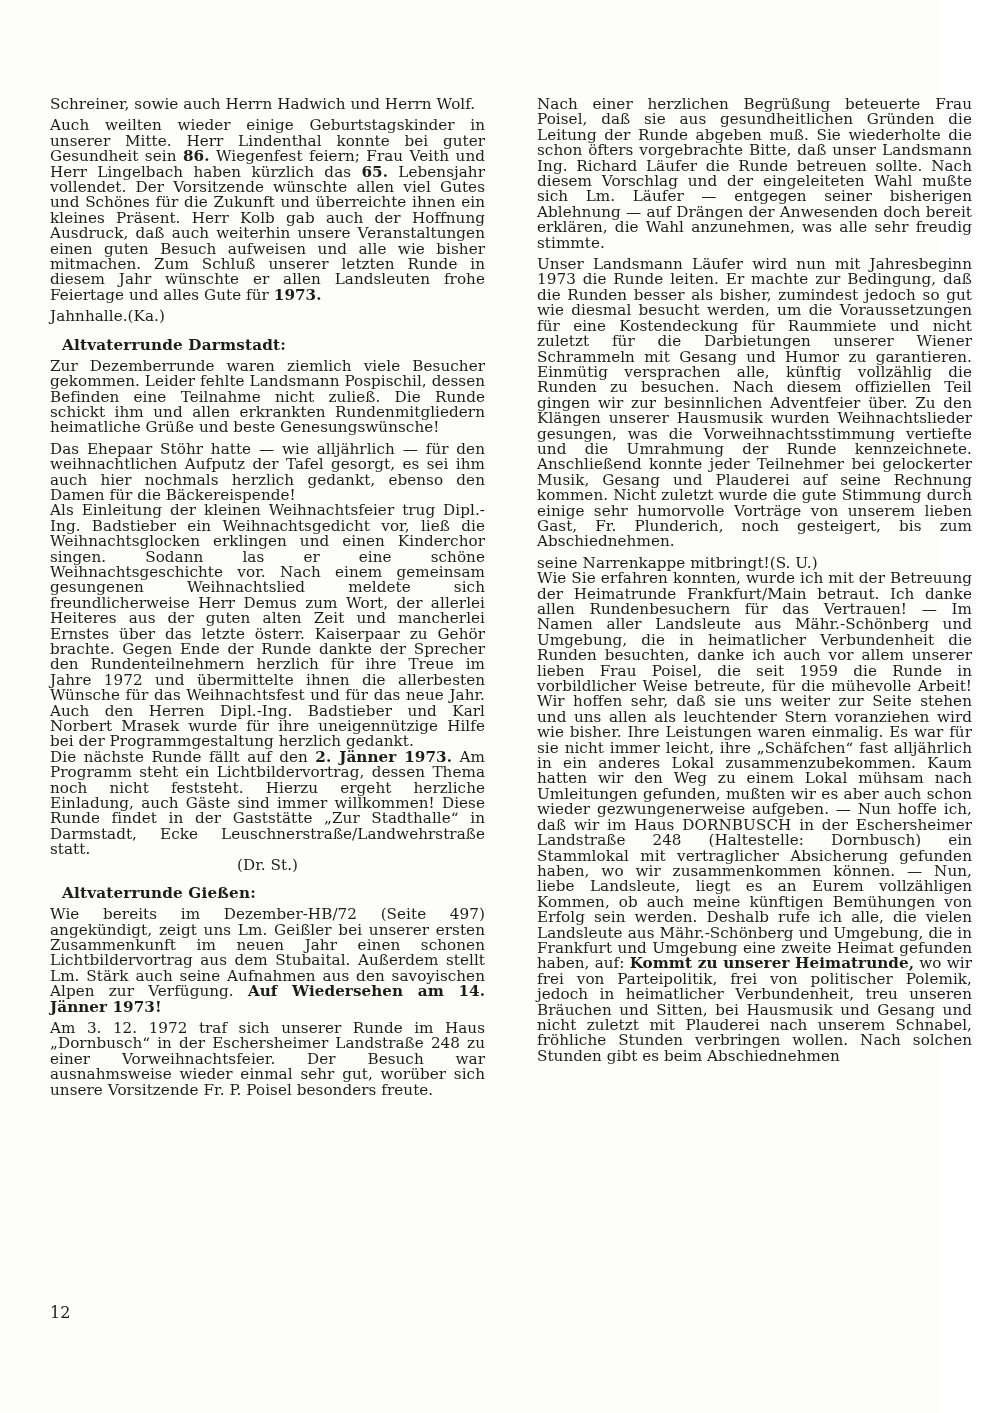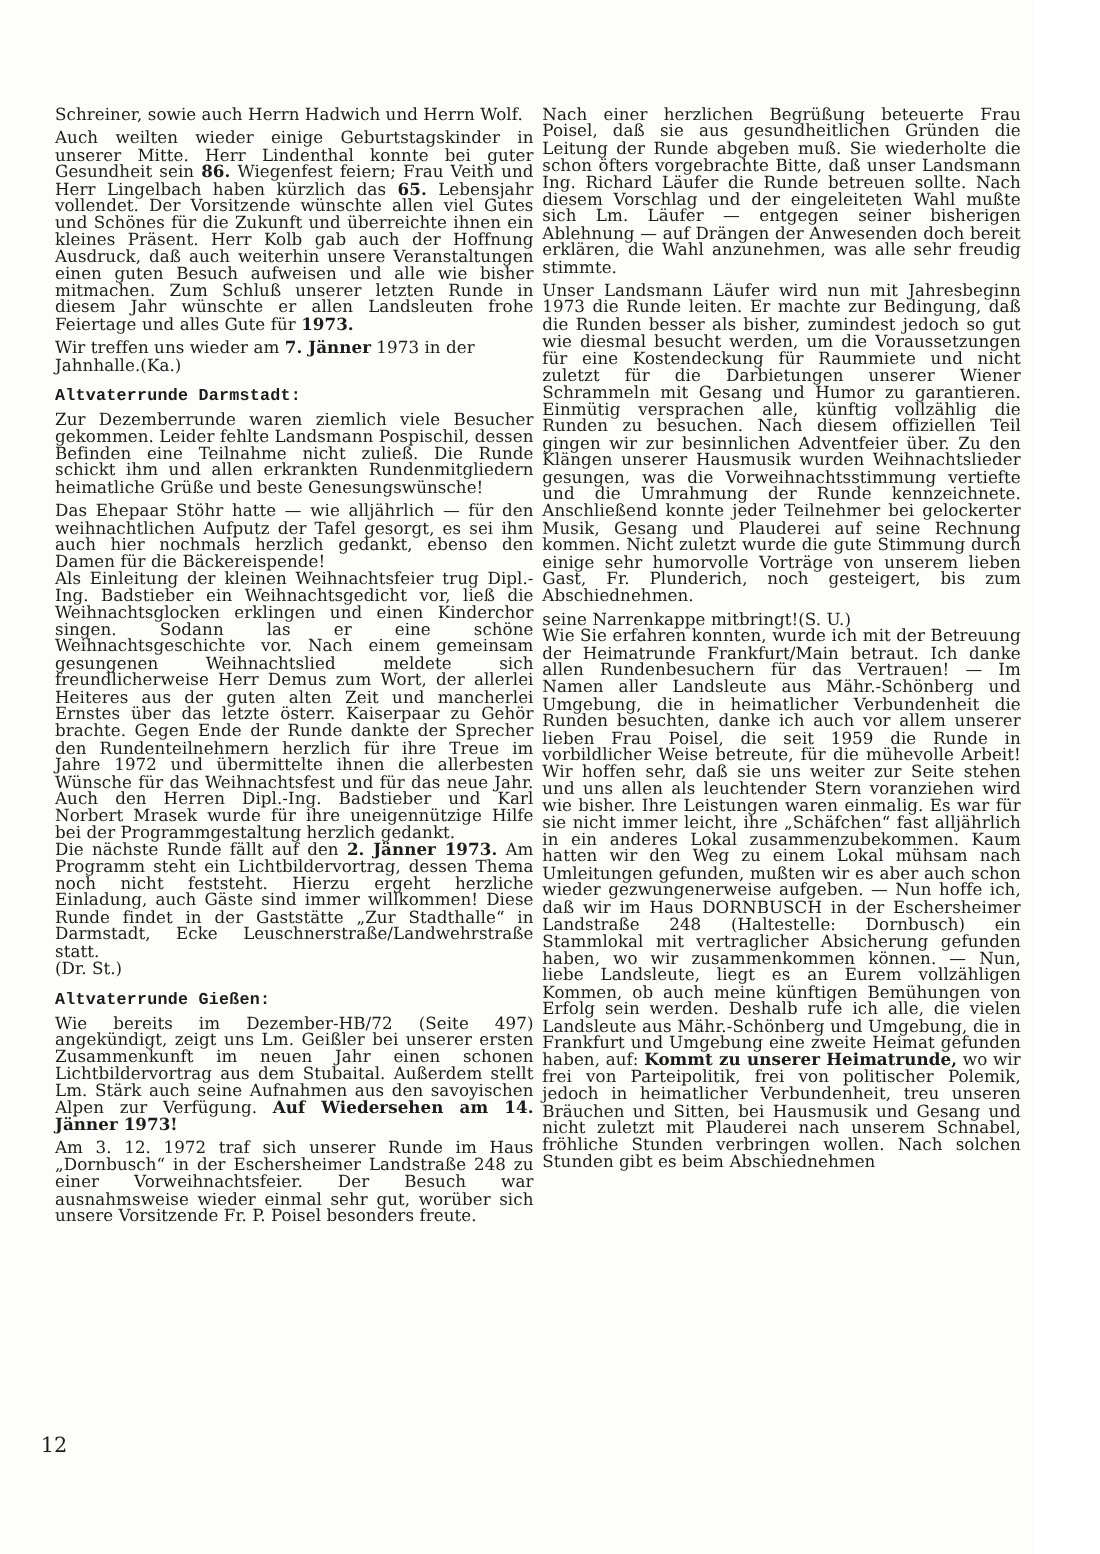--- a/index.html
+++ b/index.html
@@ -14,61 +14,58 @@
       position: absolute;
       top: 97px;
       width: 435px;
       font-size: 15.2px;
       line-height: 15.4px;
       text-align: justify;
       hyphens: manual;
       letter-spacing: 0.05px;
     }
     .col-left { left: 50px; }
-    .col-right { left: 493px; }
+    .col-right { left: 537px; }
     .col p { margin: 0 0 6px 0; }
     .col p.tight { margin-bottom: 0; }
     .col h3 {
-      font-size: 15.2px; line-height: 16px; font-weight: bold; margin: 12px 0 6px 0;
-      text-align: justify; letter-spacing: 0.2px; font-family: Liberation Mono, monospace;
+      font-size: 15.2px; line-height: 16px; font-weight: bold; margin: 12px 0 6px 12px;
+      text-align: justify; letter-spacing: 0.2px;
     }
     .col h3.first-in-flow { margin-top: 8px; }
     b { font-weight: bold; }
     .sig-row { display: flex; }
     .page-number {
-      position: absolute; left: 37px; top: 1303px;
-      font-size: 19px; font-family: "DejaVu Serif", serif; color: #1c1c1c;
+      position: absolute; left: 50px; top: 1303px;
+      font-size: 16px; font-family: "DejaVu Serif", serif; color: #1c1c1c;
     }
   </style>
 </head>
 <body>
 
 <div class="page">
 
   <div class="col col-left">
     <p>Schreiner, sowie auch Herrn Hadwich und Herrn Wolf.</p>
     <p>
       <span>Auch weilten wieder einige Geburtstagskinder in unserer Mitte. Herr Lindenthal konnte bei guter Gesundheit sein </span><b>86.</b><span> Wiegenfest feiern; Frau Veith und Herr Lingelbach haben kürzlich das </span><b>65.</b><span> Lebensjahr vollendet. Der Vorsitzende wünschte allen viel Gutes und Schönes für die Zukunft und überreichte ihnen ein kleines Präsent. Herr Kolb gab auch der Hoffnung Ausdruck, daß auch weiterhin unsere Veranstaltungen einen guten Besuch aufweisen und alle wie bisher mitmachen. Zum Schluß unserer letzten Runde in diesem Jahr wünschte er allen Landsleuten frohe Feiertage und alles Gute für </span><b>1973.</b>
-    </p>
-    <p class="tight">
-      <span>Wir treffen uns wieder am </span><b>7. Jänner</b><span> 1973 in der</span>
     </p>
     <div class="sig-row">
       <span>Jahnhalle.</span>
       <span>(Ka.)</span>
     </div>
 
     <h3>Altvaterrunde Darmstadt:</h3>
     <p>Zur Dezemberrunde waren ziemlich viele Besucher gekommen. Leider fehlte Landsmann Pospischil, dessen Befinden eine Teilnahme nicht zuließ. Die Runde schickt ihm und allen erkrankten Rundenmitgliedern heimatliche Grüße und beste Genesungswünsche!</p>
     <p class="tight">Das Ehepaar Stöhr hatte — wie alljährlich — für den weihnachtlichen Aufputz der Tafel gesorgt, es sei ihm auch hier nochmals herzlich gedankt, ebenso den Damen für die Bäckereispende!</p>
     <p class="tight">Als Einleitung der kleinen Weihnachtsfeier trug Dipl.-Ing. Badstieber ein Weihnachtsgedicht vor, ließ die Weihnachtsglocken erklingen und einen Kinderchor singen. Sodann las er eine schöne Weihnachtsgeschichte vor. Nach einem gemeinsam gesungenen Weihnachtslied meldete sich freundlicherweise Herr Demus zum Wort, der allerlei Heiteres aus der guten alten Zeit und mancherlei Ernstes über das letzte österr. Kaiserpaar zu Gehör brachte. Gegen Ende der Runde dankte der Sprecher den Rundenteilnehmern herzlich für ihre Treue im Jahre 1972 und übermittelte ihnen die allerbesten Wünsche für das Weihnachtsfest und für das neue Jahr. Auch den Herren Dipl.-Ing. Badstieber und Karl Norbert Mrasek wurde für ihre uneigennützige Hilfe bei der Programmgestaltung herzlich gedankt.</p>
     <p class="tight">
       <span>Die nächste Runde fällt auf den </span><b>2. Jänner 1973.</b><span> Am Programm steht ein Lichtbildervortrag, dessen Thema noch nicht feststeht. Hierzu ergeht herzliche Einladung, auch Gäste sind immer willkommen! Diese Runde findet in der Gaststätte „Zur Stadthalle“ in Darmstadt, Ecke Leuschnerstraße/Landwehrstraße statt.</span>
     </p>
-    <div class="sig-row" style="justify-content:flex-start;">
+    <div class="sig-row" style="justify-content:center;">
       <span>(Dr. St.)</span>
     </div>
 
     <h3>Altvaterrunde Gießen:</h3>
     <p>
       <span>Wie bereits im Dezember-HB/72 (Seite 497) angekündigt, zeigt uns Lm. Geißler bei unserer ersten Zusammenkunft im neuen Jahr einen schonen Lichtbildervortrag aus dem Stubaital. Außerdem stellt Lm. Stärk auch seine Aufnahmen aus den savoyischen Alpen zur Verfügung. </span><b>Auf Wiedersehen am 14. Jänner 1973!</b>
     </p>
 
     <p>Am 3. 12. 1972 traf sich unserer Runde im Haus „Dornbusch“ in der Eschersheimer Landstraße 248 zu einer Vorweihnachtsfeier. Der Besuch war ausnahmsweise wieder einmal sehr gut, worüber sich unsere Vorsitzende Fr. P. Poisel besonders freute.</p>
   </div>

